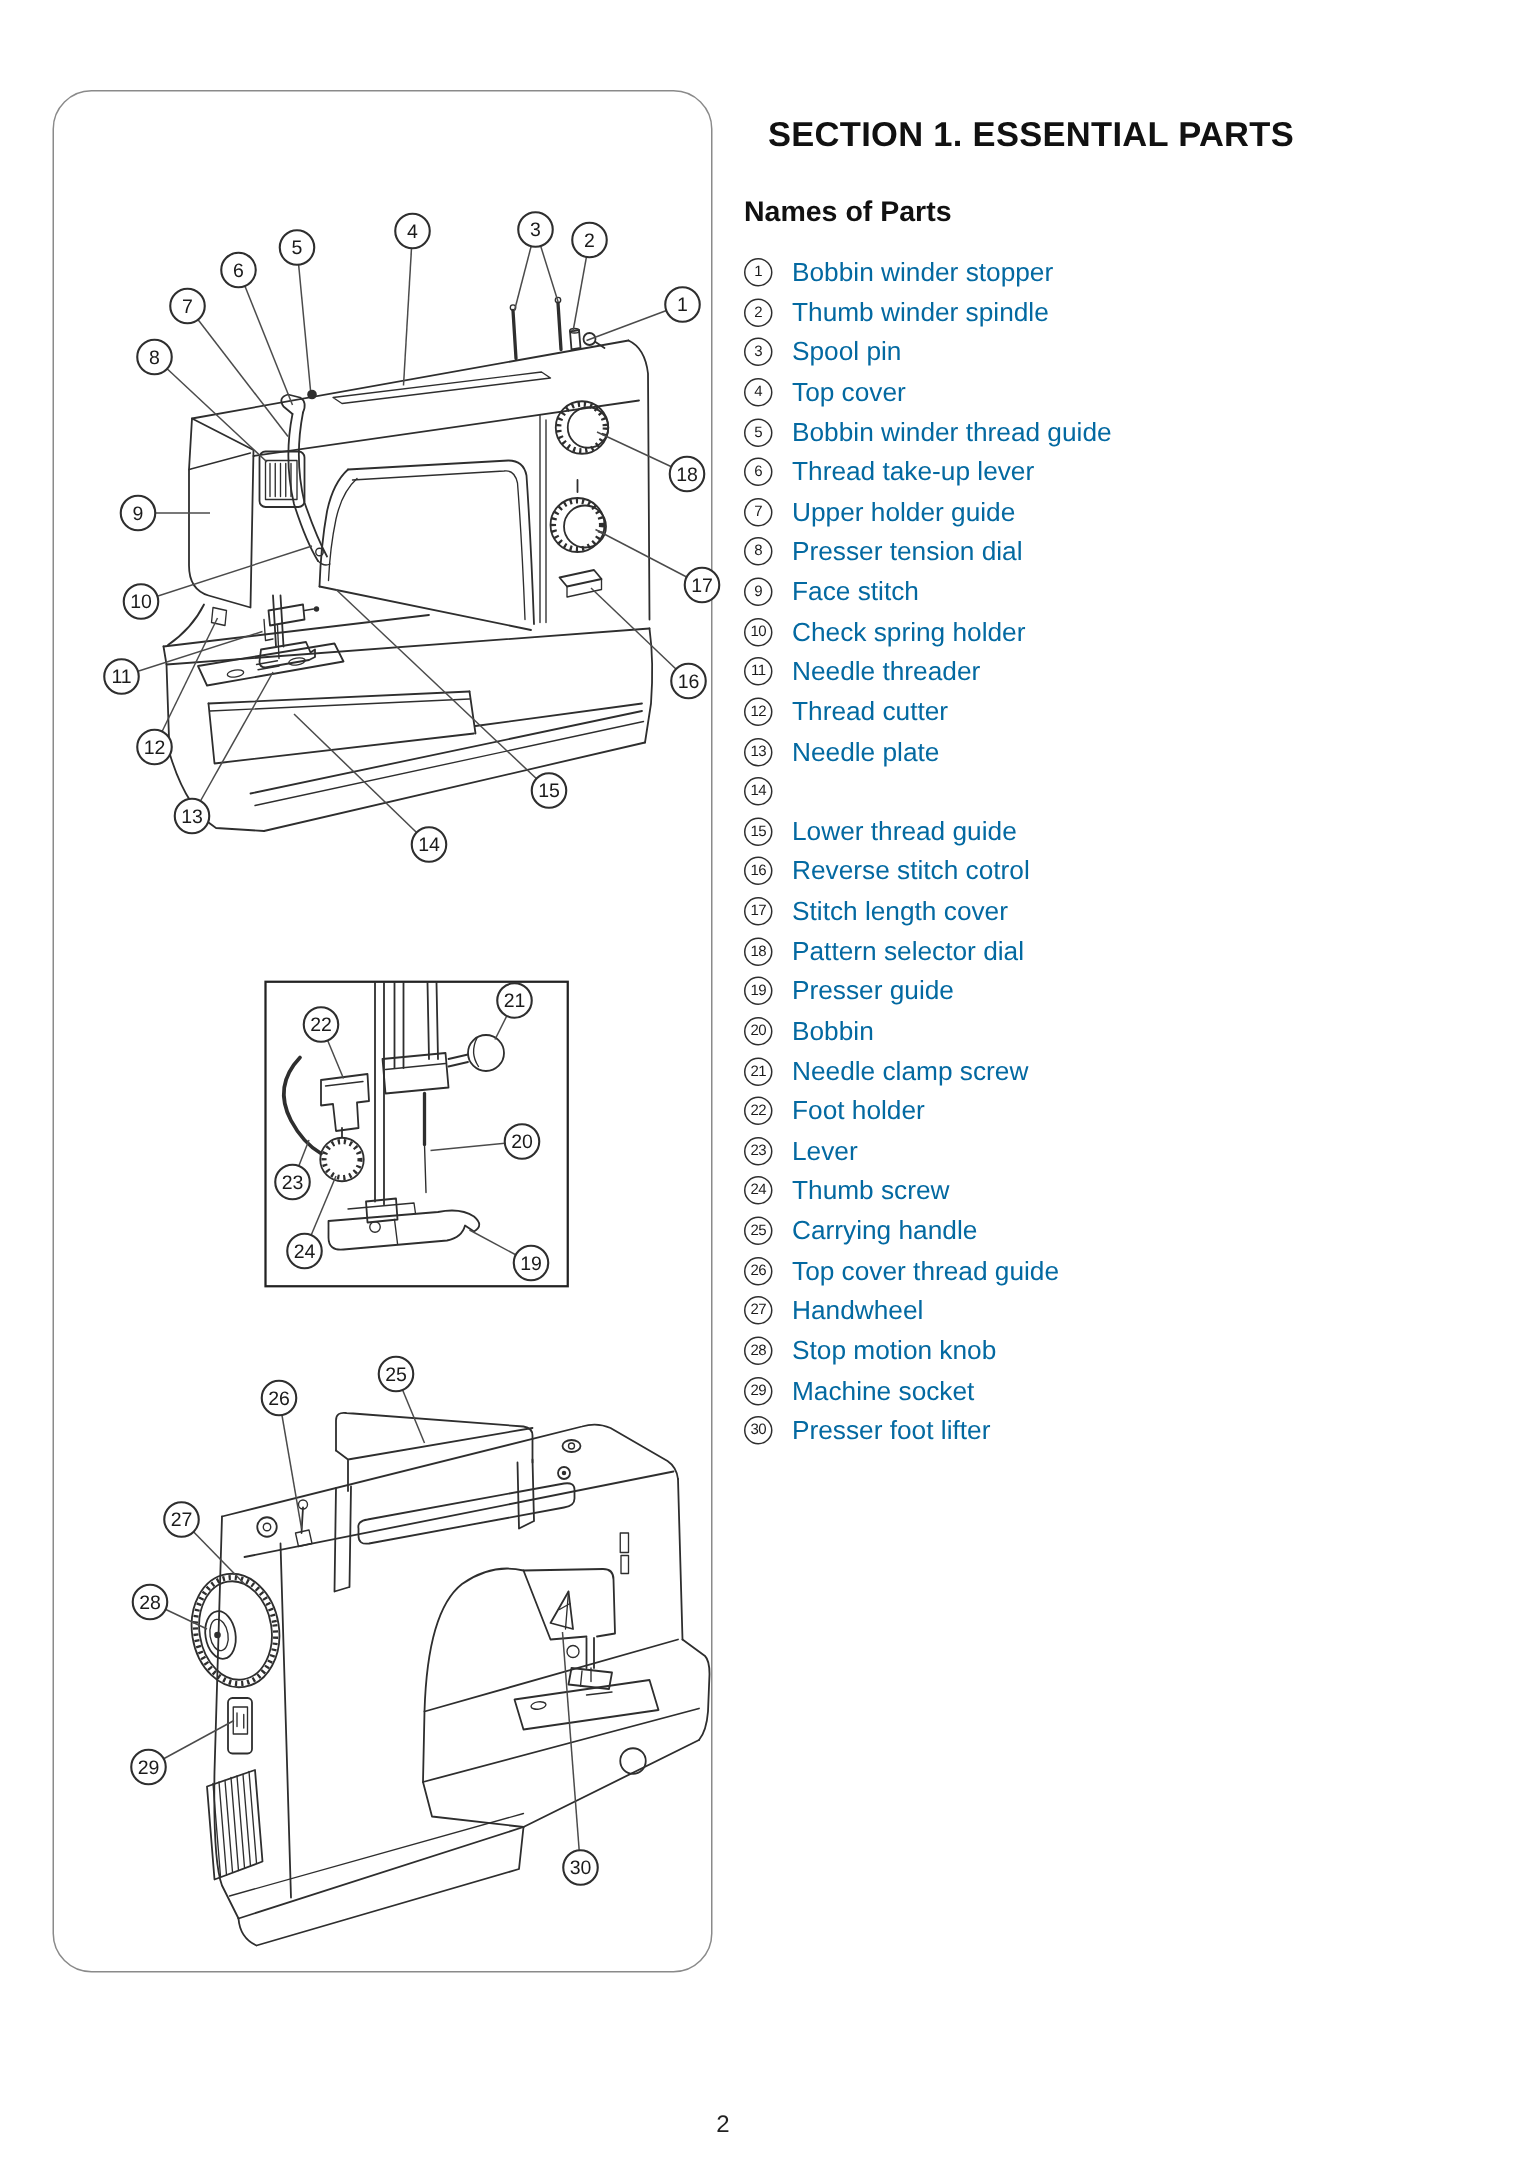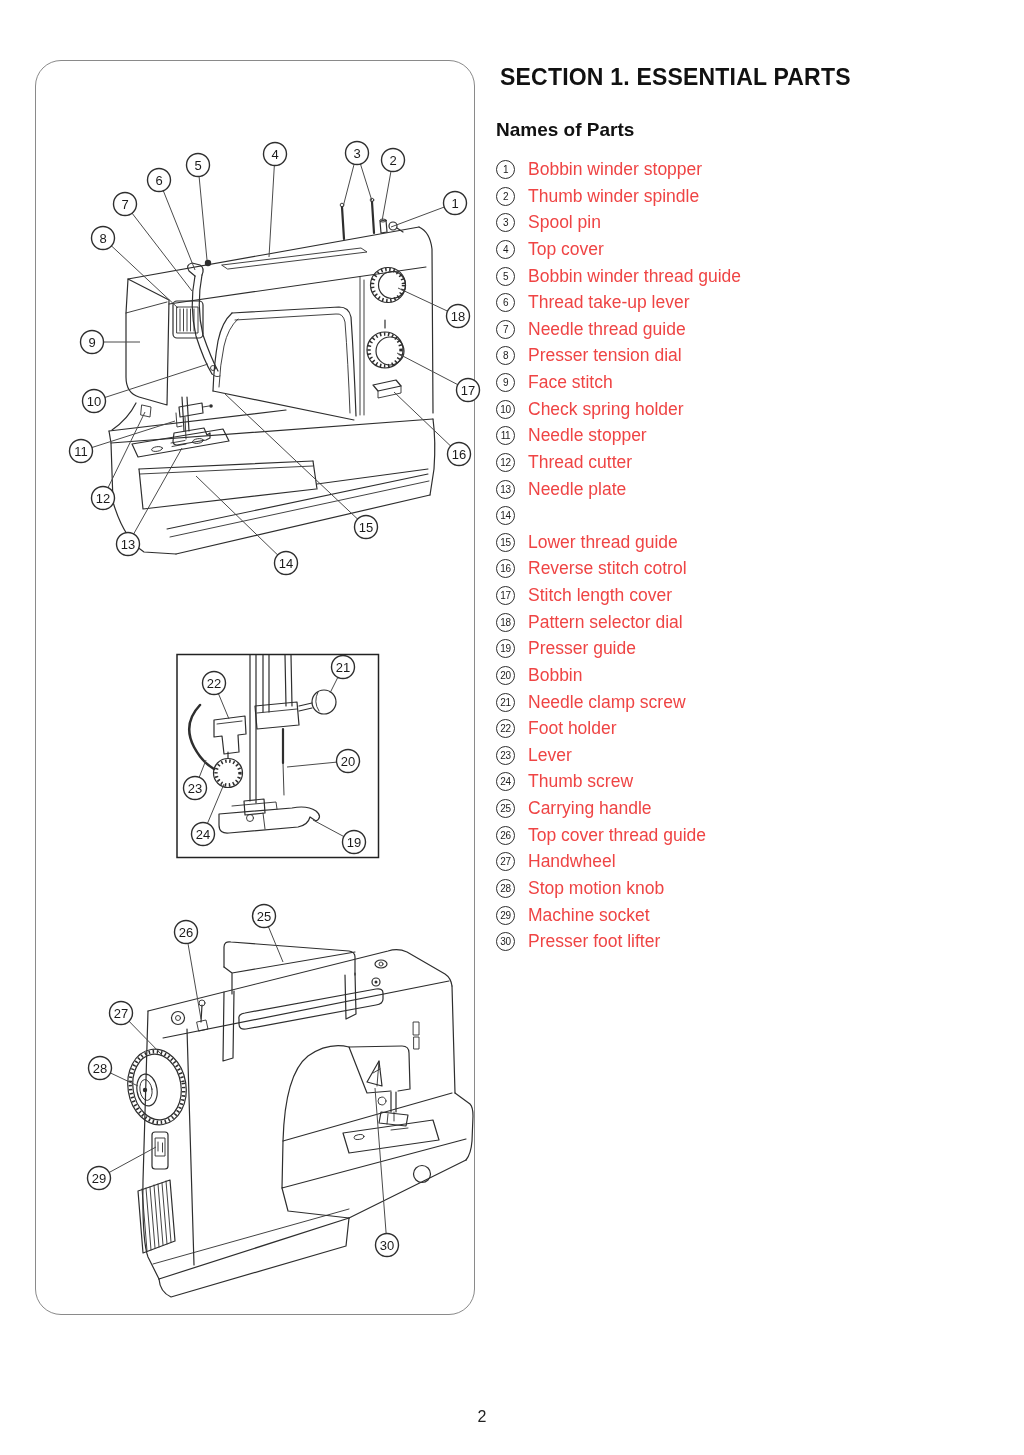--- a/index.html
+++ b/index.html
@@ -23,28 +23,28 @@
   .knurl{fill:none;stroke:#2e2e2e;stroke-width:3.4;stroke-dasharray:1.5 2.6;}
   .box{fill:none;stroke:#222;stroke-width:1.5;}
 
   
   .leader{stroke:#4b4b4b;stroke-width:1;fill:none;}
   .co-circle{fill:#fff;stroke:#2e2e2e;stroke-width:1.4;}
   .co-num{font-family:"Liberation Sans",sans-serif;font-size:13px;fill:#1b1b1b;text-anchor:middle;}
 
   
   .content{position:absolute;left:496px;top:60px;width:510px;}
-  .section-title{margin:4px;font-size:23px;font-weight:bold;letter-spacing:.2px;line-height:1.15;}
+  .section-title{margin:16px;font-size:23px;font-weight:bold;letter-spacing:.2px;line-height:1.15;}
   .subsection-title{margin:29px 0 12px 0;font-size:19px;font-weight:bold;line-height:1.15;}
   .parts-list{list-style:none;margin:15px 0 0 0;padding:0;}
   .part-item{display:flex;align-items:center;height:26.63px;font-size:17.5px;}
   .num-circle{flex:0 0 auto;box-sizing:border-box;width:19px;height:19px;border:1.2px solid #2e2e2e;
     border-radius:50%;display:flex;align-items:center;justify-content:center;
     font-size:10px;letter-spacing:-.4px;margin-right:13px;color:#1b1b1b;}
-  .part-label{white-space:nowrap;color:#ef4444;}
+  .part-label{white-space:nowrap;color:#0369a1;}
 
   .page-number{position:absolute;left:0;top:1408px;width:964px;text-align:center;font-size:16px;color:#222;}
 </style>
 </head>
 <body>
 
 <div class="page">
 
   <div class="figure-panel">
 
@@ -400,37 +400,37 @@
         <li class="part-item">
           <span class="num-circle">5</span>
           <span class="part-label">Bobbin winder thread guide</span>
         </li>
         <li class="part-item">
           <span class="num-circle">6</span>
           <span class="part-label">Thread take-up lever</span>
         </li>
         <li class="part-item">
           <span class="num-circle">7</span>
-          <span class="part-label">Needle thread guide</span>
+          <span class="part-label">Upper holder guide</span>
         </li>
         <li class="part-item">
           <span class="num-circle">8</span>
           <span class="part-label">Presser tension dial</span>
         </li>
         <li class="part-item">
           <span class="num-circle">9</span>
           <span class="part-label">Face stitch</span>
         </li>
         <li class="part-item">
           <span class="num-circle">10</span>
           <span class="part-label">Check spring holder</span>
         </li>
         <li class="part-item">
           <span class="num-circle">11</span>
-          <span class="part-label">Needle stopper</span>
+          <span class="part-label">Needle threader</span>
         </li>
         <li class="part-item">
           <span class="num-circle">12</span>
           <span class="part-label">Thread cutter</span>
         </li>
         <li class="part-item">
           <span class="num-circle">13</span>
           <span class="part-label">Needle plate</span>
         </li>
         <li class="part-item">

